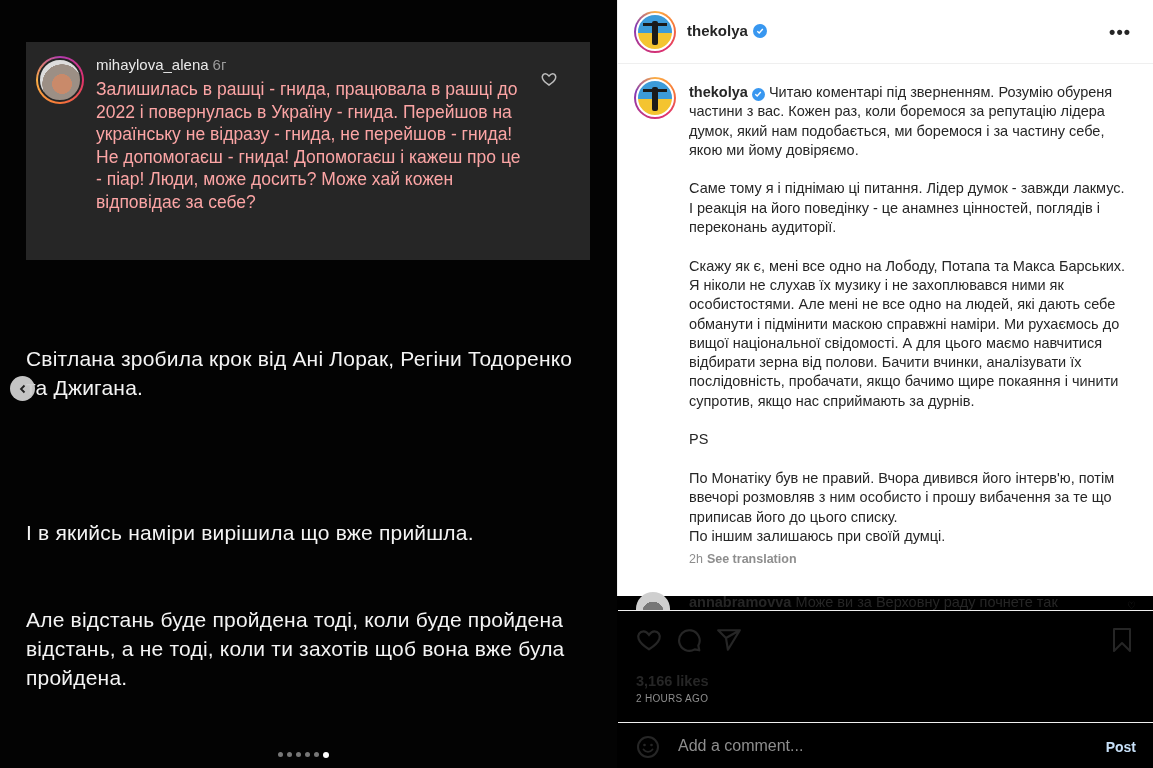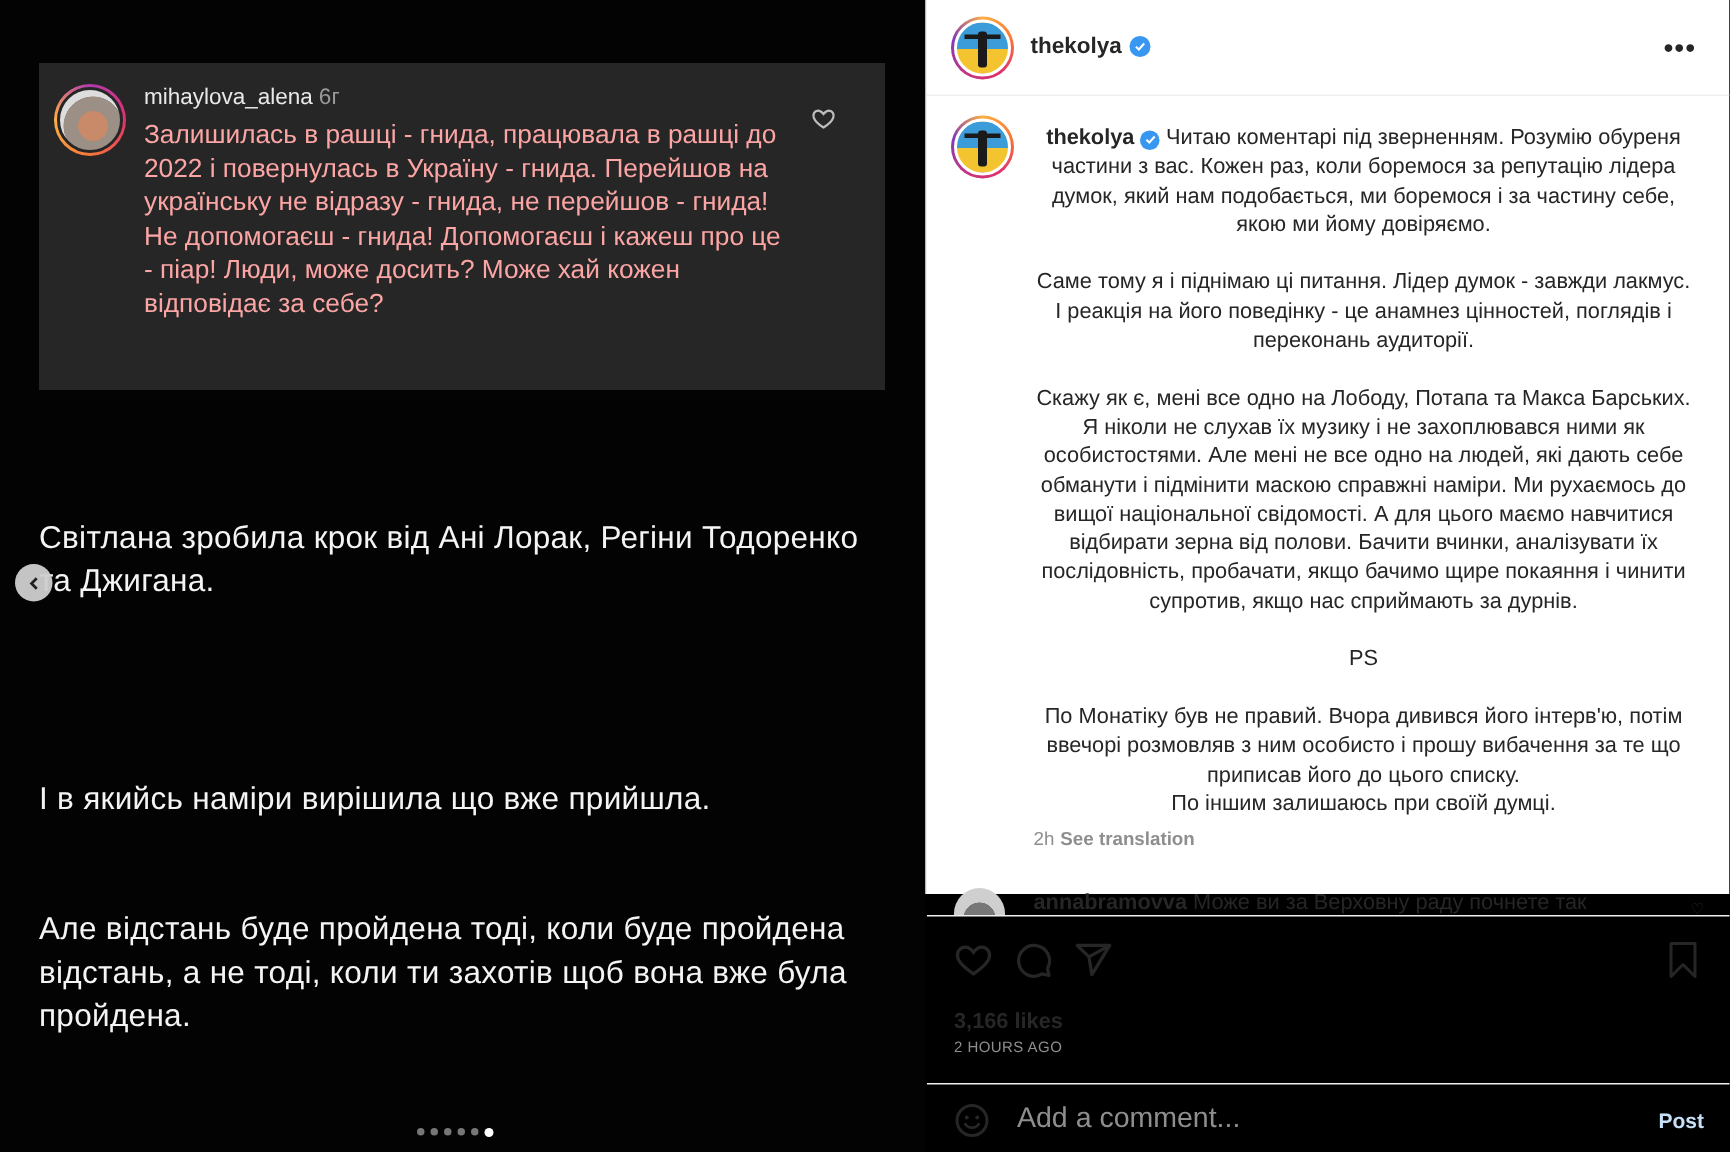--- a/index.html
+++ b/index.html
@@ -38,41 +38,41 @@
   .figure::before { content: ""; position: absolute; left: -9px; top: 2px; width: 24px; height: 3px; background: #1a1a1a; }
   .hdr .story-ring { left: 16px; top: 11px; }
   .hdr-user { position: absolute; left: 69px; top: 22px; font-size: 15px; font-weight: bold; color: #262626; display: flex; align-items: center; gap: 5px; }
   .verified { width: 14px; height: 14px; border-radius: 50%; background: #3897f0; display: inline-flex; align-items: center; justify-content: center; }
   .more-btn { position: absolute; right: 22px; top: 22px; font-size: 18px; font-weight: bold; color: #262626; letter-spacing: 1px; }
 
   .caption-area { position: absolute; left: 0; top: 65px; width: 536px; height: 518px; overflow: hidden; }
   .caption-area .story-ring { left: 16px; top: 12px; }
   .caption { position: absolute; left: 71px; top: 18px; width: 440px; font-size: 14.5px; line-height: 19.3px; color: #262626; }
   .caption .u { font-weight: bold; }
-  .caption p { margin-bottom: 19.3px; text-align: center; }
+  .caption p { margin-bottom: 19.3px; }
   .cap-meta { position: absolute; left: 71px; top: 487px; font-size: 12.5px; color: #8e8e8e; display: flex; gap: 4px; }
   .cap-meta .tr { font-weight: bold; color: #8e8e8e; }
 
   .next-comment { position: absolute; left: 18px; top: 592px; height: 18px; overflow: hidden; width: 500px; }
   .nc-avatar { position: absolute; left: 0; top: 0; width: 34px; height: 34px; border-radius: 50%; background: radial-gradient(circle at 50% 60%, #777 0 40%, #cfcfcf 41%); }
   .nc-text { position: absolute; left: 53px; top: 2px; font-size: 14.5px; color: #262626; white-space: nowrap; }
   .nc-text b { font-weight: bold; }
   .nc-heart { position: absolute; right: 0; top: 8px; font-size: 10px; color: #262626; }
 
   .actions { position: absolute; left: 0; top: 610px; width: 536px; border-top: 1px solid #efefef; height: 112px; }
   .act-icons { position: absolute; left: 18px; top: 16px; display: flex; gap: 14px; }
   .act-icons svg, .save-btn svg { display: block; }
   .save-btn { position: absolute; right: 20px; top: 16px; }
   .likes { position: absolute; left: 18px; top: 62px; font-size: 14.5px; font-weight: bold; color: #262626; }
   .ago { position: absolute; left: 18px; top: 82px; font-size: 10px; color: #8e8e8e; letter-spacing: 0.3px; }
 
   .add-comment { position: absolute; left: 0; top: 722px; width: 536px; height: 46px; border-top: 1px solid #efefef; }
   .emoji-btn { position: absolute; left: 18px; top: 12px; }
   .comment-input { position: absolute; left: 60px; top: 10px; width: 400px; height: 26px; border: none; outline: none;
-    font-family: "Liberation Sans", sans-serif; font-size: 19px; color: #262626; background: transparent; }
+    font-family: "Liberation Sans", sans-serif; font-size: 16px; color: #262626; background: transparent; }
   .comment-input::placeholder { color: #8e8e8e; }
   .post-btn { position: absolute; right: 18px; top: 16px; font-size: 14px; font-weight: bold; color: #c7e0f8; background: none; border: none; font-family: "Liberation Sans", sans-serif; text-align: right; }
 </style>
 </head>
 <body>
 
 <div class="media">
   <div class="embedded-comment">
     <div class="ec-avatar">
         <div class="ec-avatar-inner"></div>

